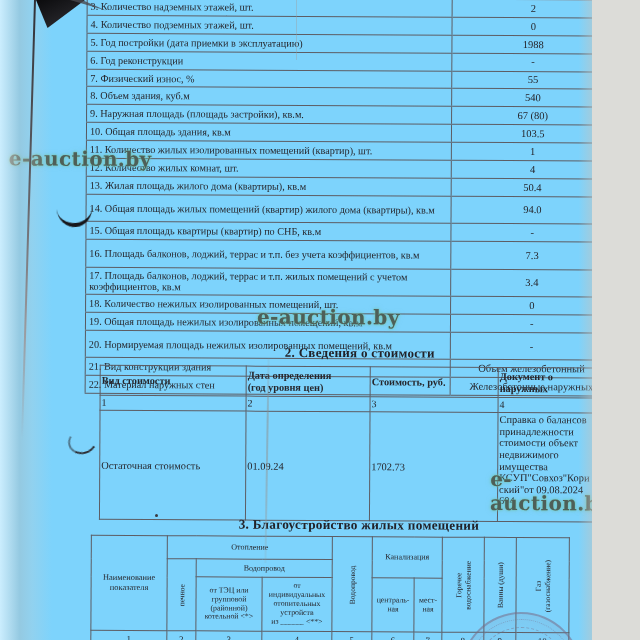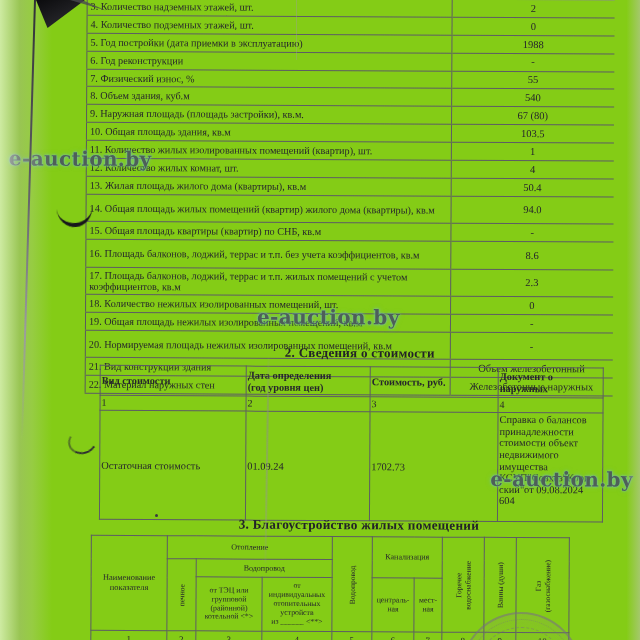--- a/index.html
+++ b/index.html
@@ -1,19 +1,19 @@
 <!DOCTYPE html>
 <html><head>
 <meta charset="utf-8">
 <style>
   html,body{margin:0;padding:0;background:#dcdcd8;}
   .page{
-    position:relative;width:640px;height:640px;overflow:hidden;
+    position:relative;width:592px;height:640px;overflow:hidden;
     background:linear-gradient(100deg,#f0f0ed 0%,#f7f7f4 7%,#f6f6f3 55%,#f2f2ee 92%,#ececd e 100%);
-    background-color:#84cc16;
+    background-color:#7dd3fc;
     font-family:"Liberation Serif","DejaVu Serif",serif;
     color:#26262c;
   }
   .rot{position:absolute;inset:0;transform:rotate(.3deg);transform-origin:320px 320px;}
   table{border-collapse:collapse;table-layout:fixed;position:absolute;}
   td{overflow:hidden;}
   
   .t1{left:85px;top:-2px;width:527px;border-left:1.3px solid #595960;border-top:1px solid #8a8a90;}
   .t1 td{border-bottom:1.1px solid #5d5d64;font-size:10.2px;line-height:1.08;padding:1px 3px;height:14.9px;
          box-shadow:0 1px 0 rgba(90,90,100,.22);}
@@ -153,25 +153,25 @@
       <tr class="d">
             <td class="lab">14. Общая площадь жилых помещений (квартир) жилого дома (квартиры), кв.м</td>
             <td class="val">94.0</td>
           </tr>
       <tr>
             <td class="lab">15. Общая площадь квартиры (квартир) по СНБ, кв.м</td>
             <td class="val">-</td>
           </tr>
       <tr class="d">
             <td class="lab">16. Площадь балконов, лоджий, террас и т.п. без учета коэффициентов, кв.м</td>
-            <td class="val">8.6</td>
+            <td class="val">7.3</td>
           </tr>
       <tr class="d">
             <td class="lab">17. Площадь балконов, лоджий, террас и т.п. жилых помещений с учетом коэффициентов, кв.м</td>
-            <td class="val">2.3</td>
+            <td class="val">3.4</td>
           </tr>
       <tr>
             <td class="lab">18. Количество нежилых изолированных помещений, шт.</td>
             <td class="val">0</td>
           </tr>
       <tr>
             <td class="lab">19. Общая площадь нежилых изолированных помещений, кв.м</td>
             <td class="val">-</td>
           </tr>
       <tr class="d">

